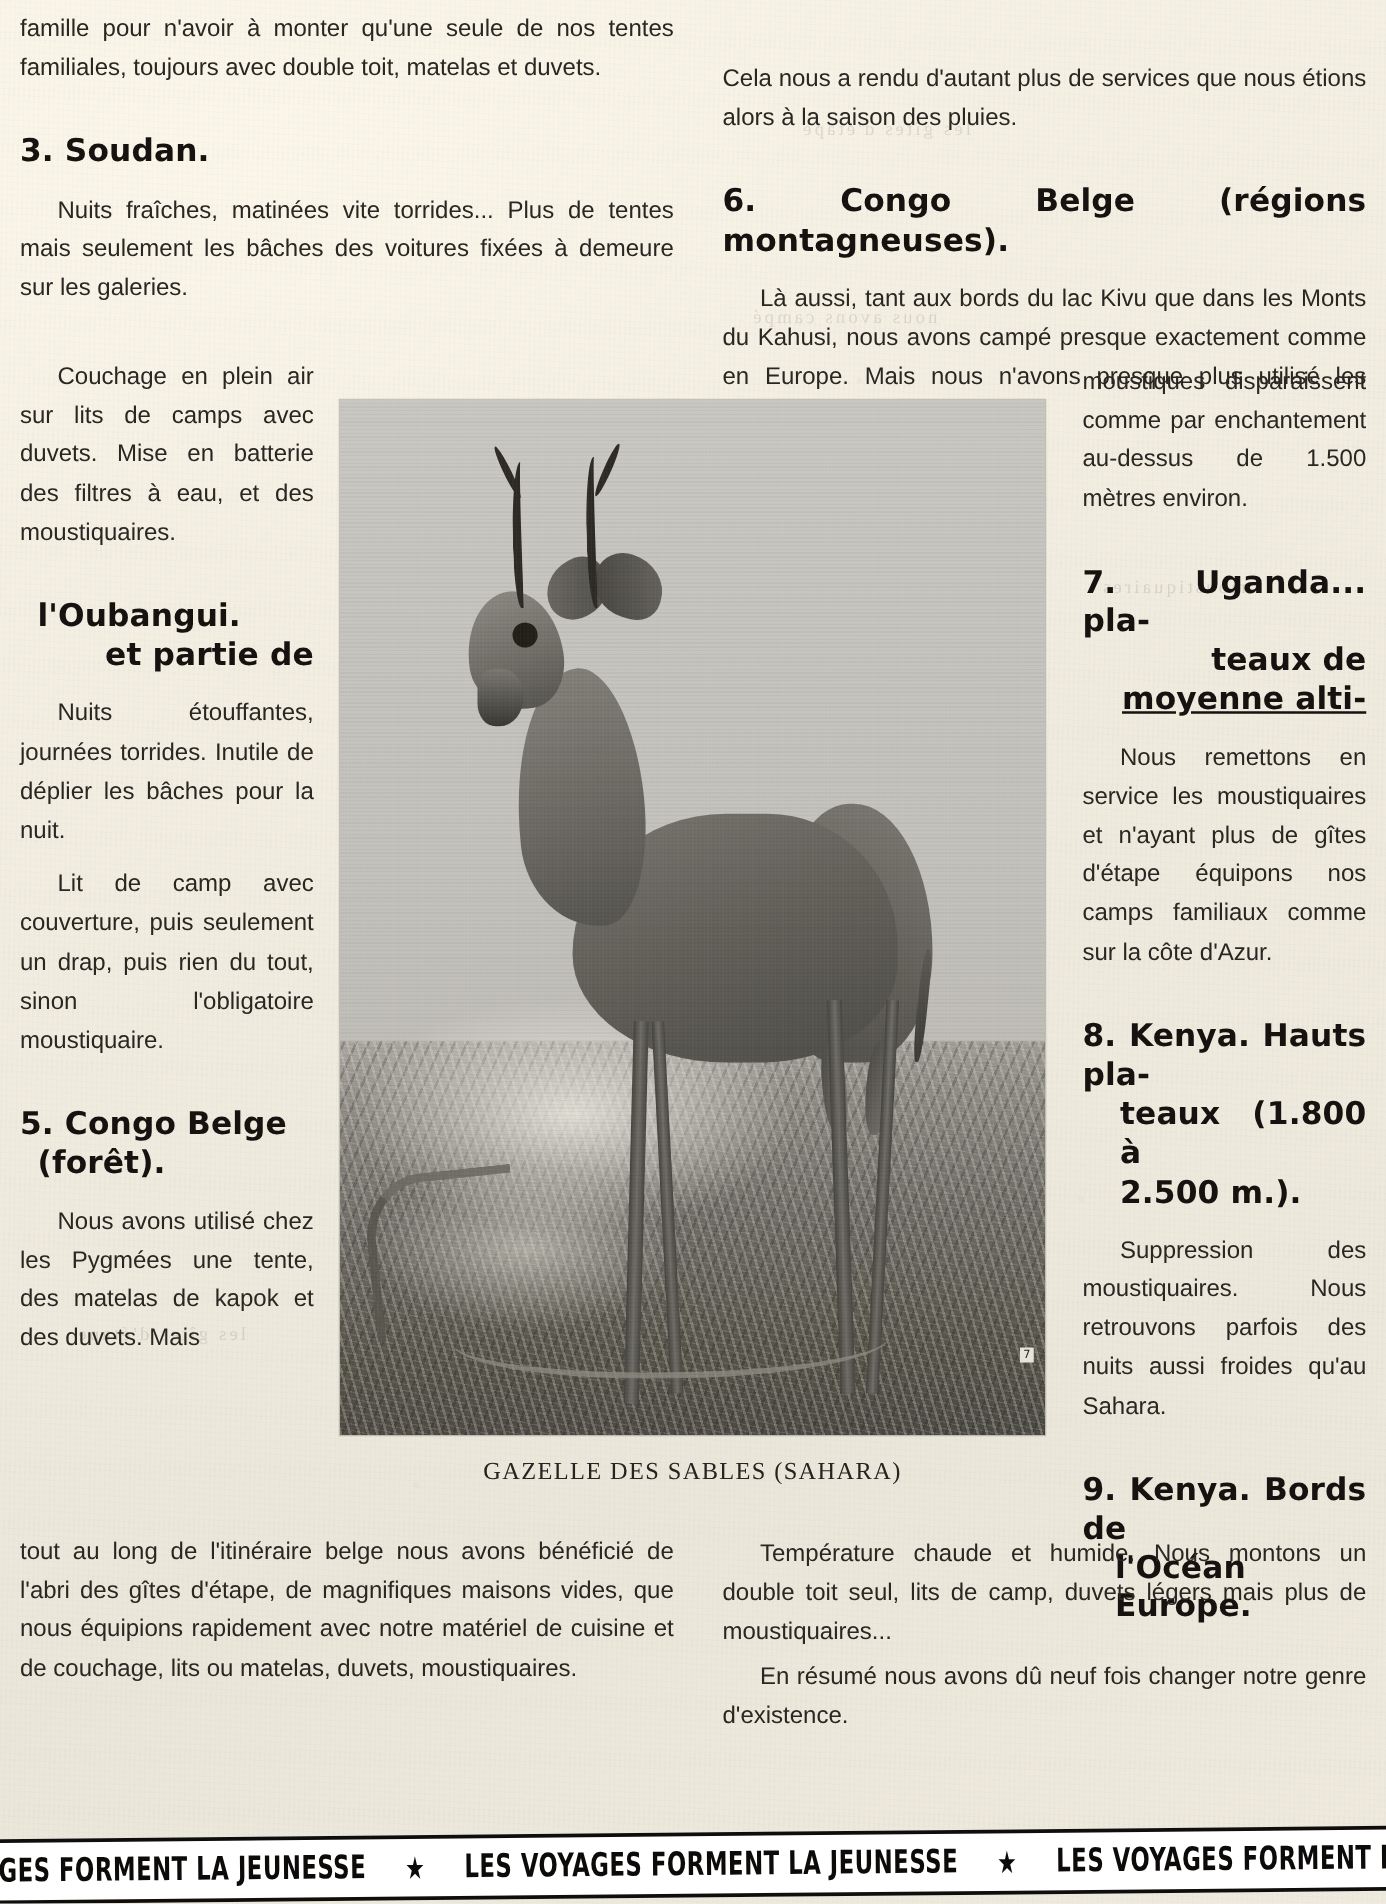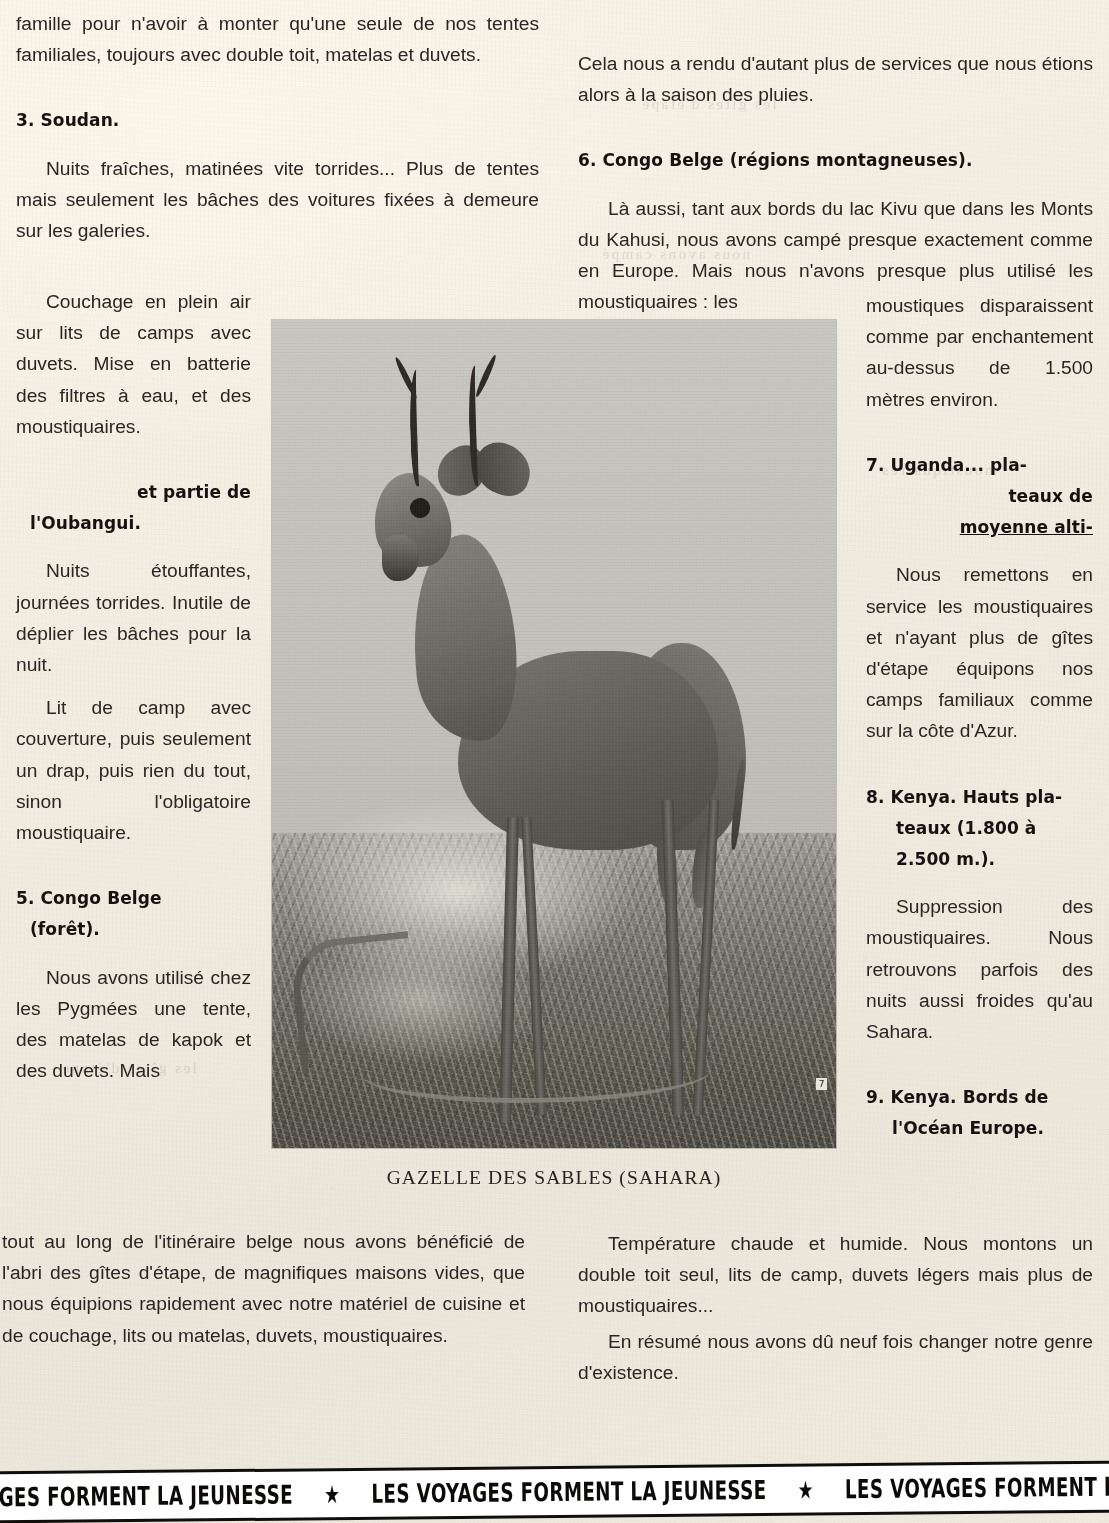--- a/index.html
+++ b/index.html
@@ -44,21 +44,21 @@
     line-height:31.2px;
     text-align:justify;
     -webkit-font-smoothing:antialiased;
   }
   .txt p{margin:0 0 4px 0;text-indent:30px;}
   .txt p.noind{text-indent:0;}
   h3.hd{
     margin:0;
     font-family:"DejaVu Sans", sans-serif;
     font-weight:bold;
-    font-size:17px;
+    font-size:25px;
     line-height:31.2px;
     color:#151210;
     letter-spacing:.1px;
   }
   h3.hd.ctr{text-align:right;}
   h3.hd.rgt{text-align:right;text-decoration:underline;}
   .sp{height:31px;}
   .sp-s{height:16px;}
   .wide{letter-spacing:.9px;}
 
@@ -221,34 +221,34 @@
     <p class="noind">famille pour n'avoir à monter qu'une seule de nos tentes familiales, toujours avec double toit, matelas et duvets.</p>
     <div class="sp"></div>
     <h3 class="hd">3. Soudan.</h3>
     <div class="sp-s"></div>
     <p>Nuits fraîches, matinées vite torrides... Plus de tentes mais seulement les bâches des voitures fixées à demeure sur les galeries.</p>
   </div>
 
   <div class="txt" style="left:16px;top:286px;width:235px;">
     <p>Couchage en plein air sur lits de camps avec duvets. Mise en batterie des filtres à eau, et des moustiquaires.</p>
     <div class="sp"></div>
+    <h3 class="hd" style="padding-left:14px;">l'Oubangui.</h3>
     <h3 class="hd ctr">et   partie   de</h3>
-    <h3 class="hd" style="padding-left:14px;">l'Oubangui.</h3>
     <div class="sp-s"></div>
     <p>Nuits étouffantes, journées torrides. Inutile de déplier les bâches pour la nuit.</p>
     <div class="sp-s" style="height:8px;"></div>
     <p>Lit de camp avec couverture, puis seulement un drap, puis rien du tout, sinon l'obligatoire moustiquaire.</p>
     <div class="sp"></div>
     <h3 class="hd">5. Congo  Belge</h3>
     <h3 class="hd" style="padding-left:14px;">(forêt).</h3>
     <div class="sp-s"></div>
     <p>Nous avons utilisé chez les Pygmées une tente, des matelas de kapok et des duvets. Mais</p>
   </div>
 
-  <div class="txt" style="left:2px;top:1226px;width:523px;">
+  <div class="txt" style="left:16px;top:1226px;width:523px;">
     <p class="noind">tout au long de l'itinéraire belge nous avons bénéficié de l'abri des gîtes d'étape, de magnifiques maisons vides, que nous équipions rapidement avec notre matériel de cuisine et de couchage, lits ou matelas, duvets, moustiquaires.</p>
   </div>
 
   <div class="txt" style="left:578px;top:4px;width:515px;margin-top:44px;">
     <p class="noind">Cela nous a rendu d'autant plus de services que nous étions alors à la saison des pluies.</p>
     <div class="sp"></div>
     <h3 class="hd wide">6. Congo Belge (régions montagneuses).</h3>
     <div class="sp-s"></div>
     <p>Là aussi, tant aux bords du lac Kivu que dans les Monts du Kahusi, nous avons campé presque exactement comme en Europe. Mais nous n'avons presque plus utilisé les moustiquaires : les</p>
   </div>

